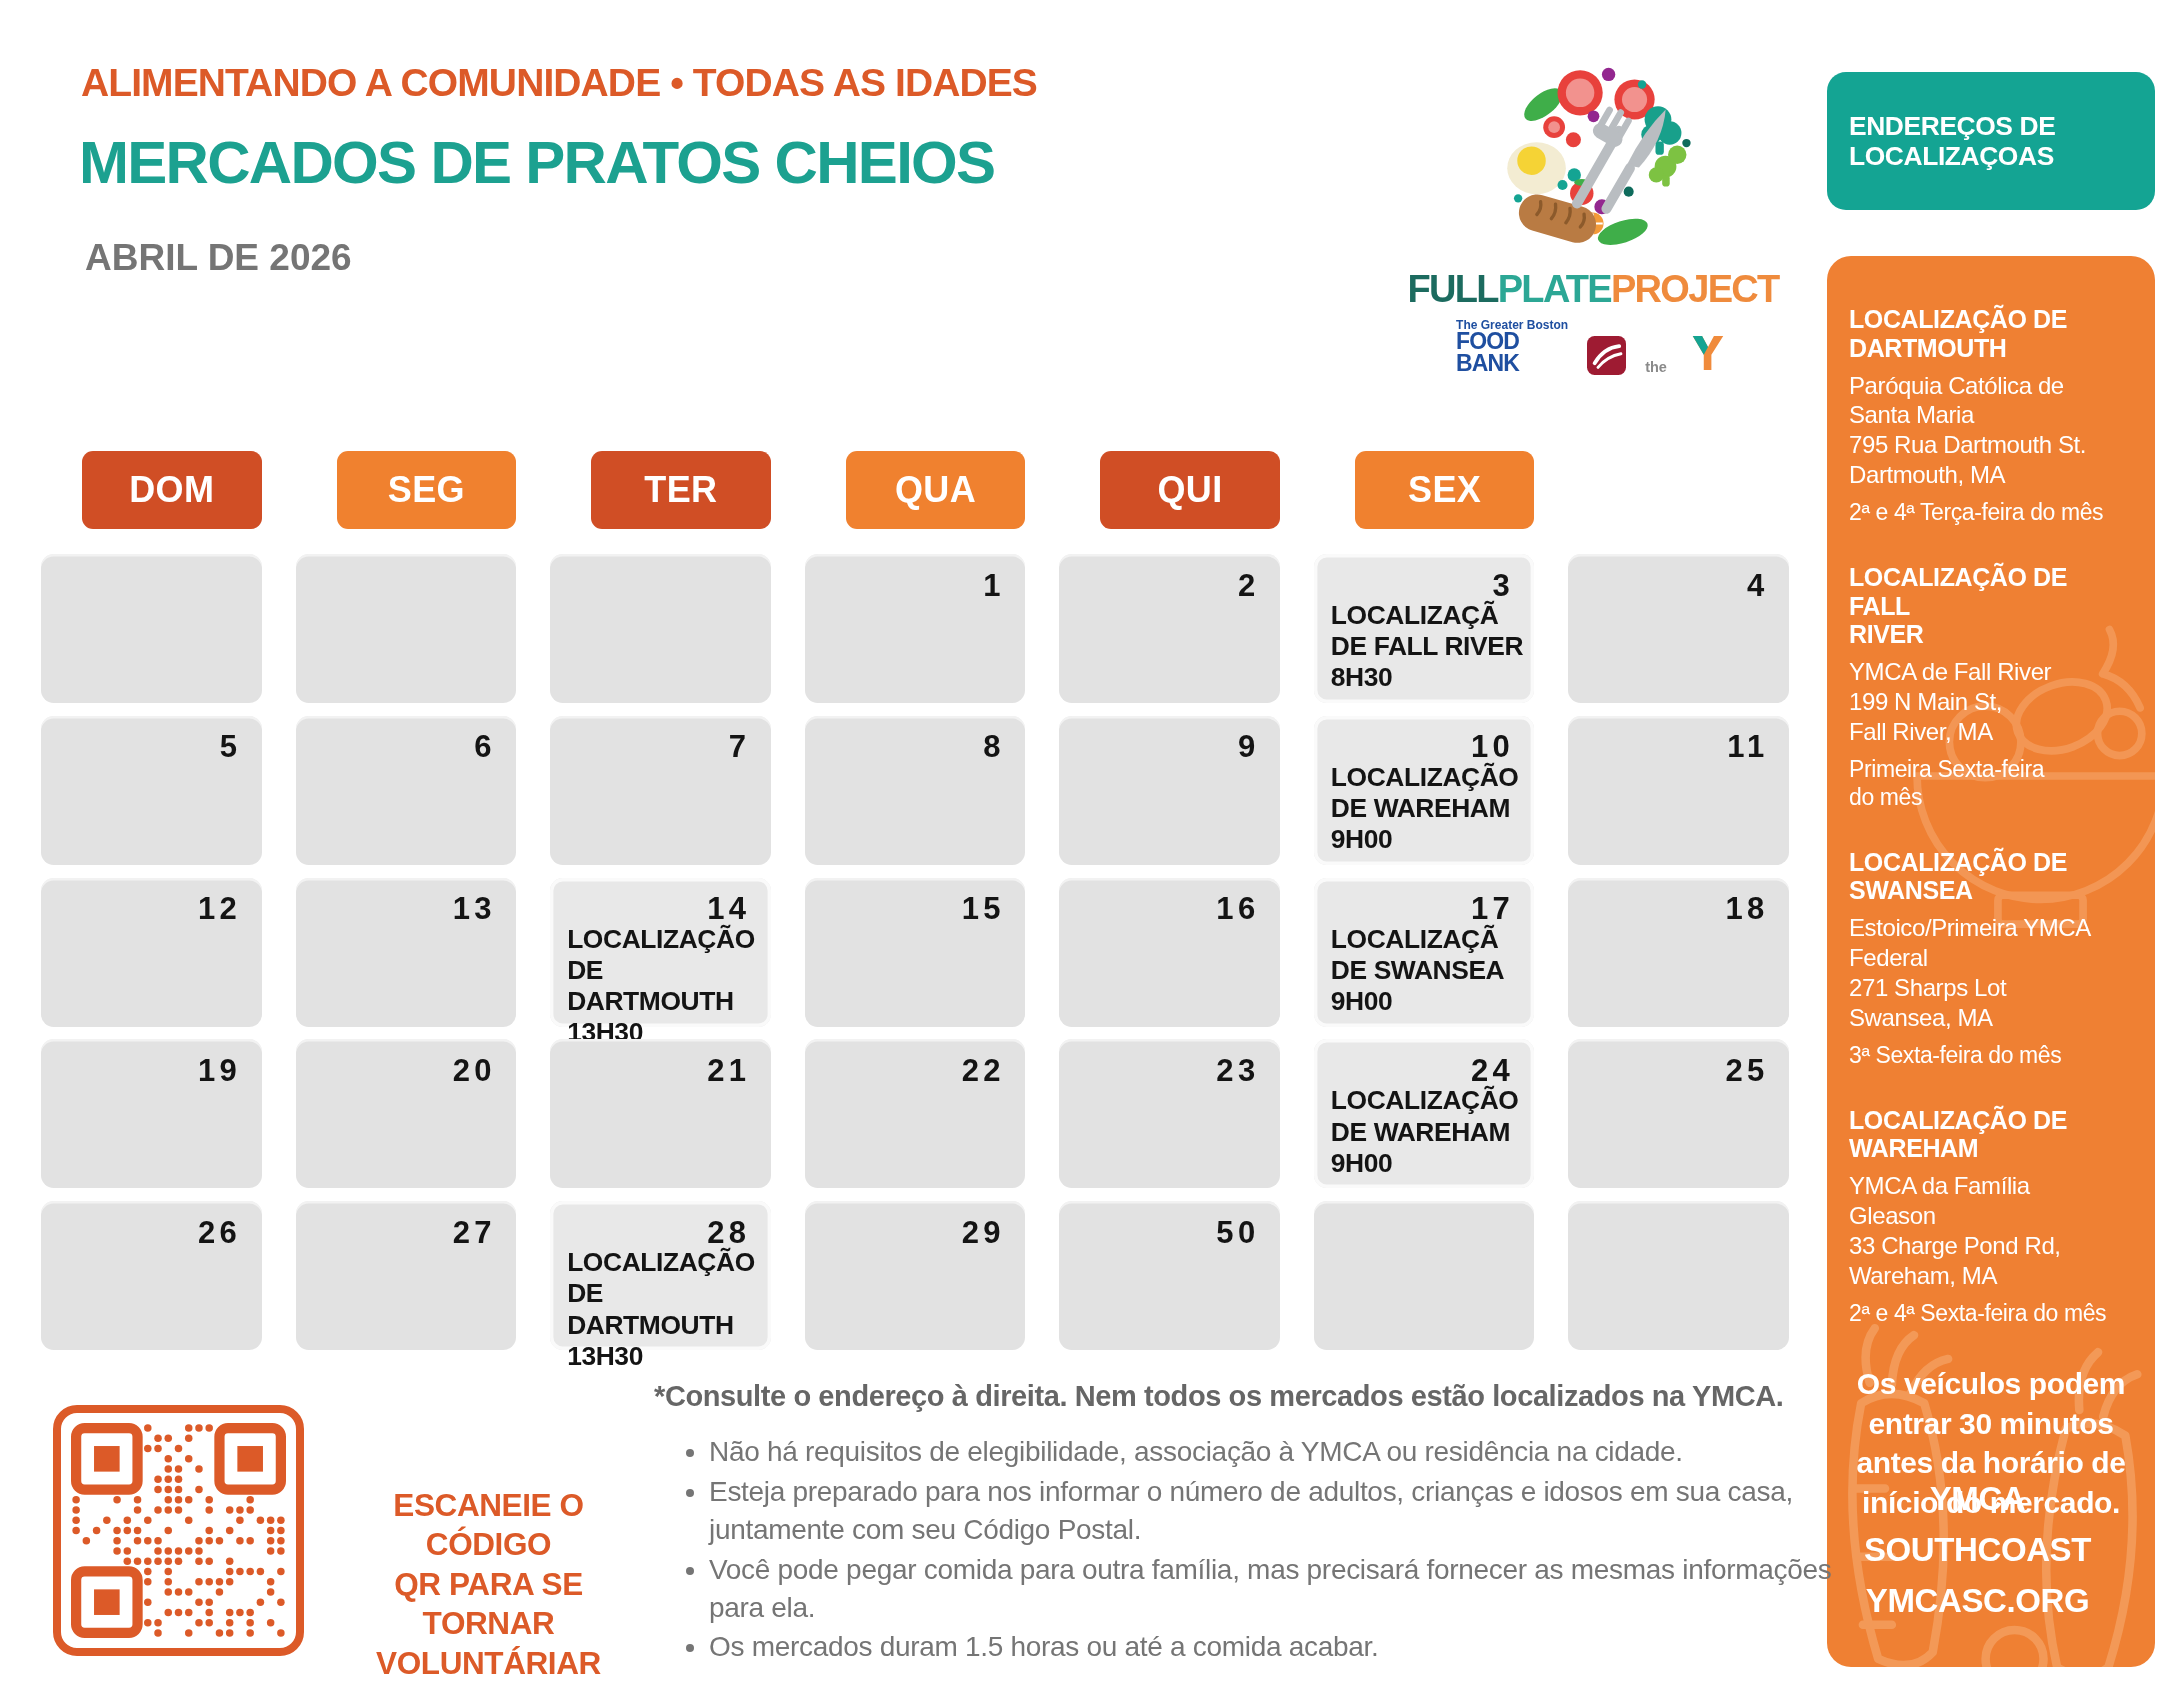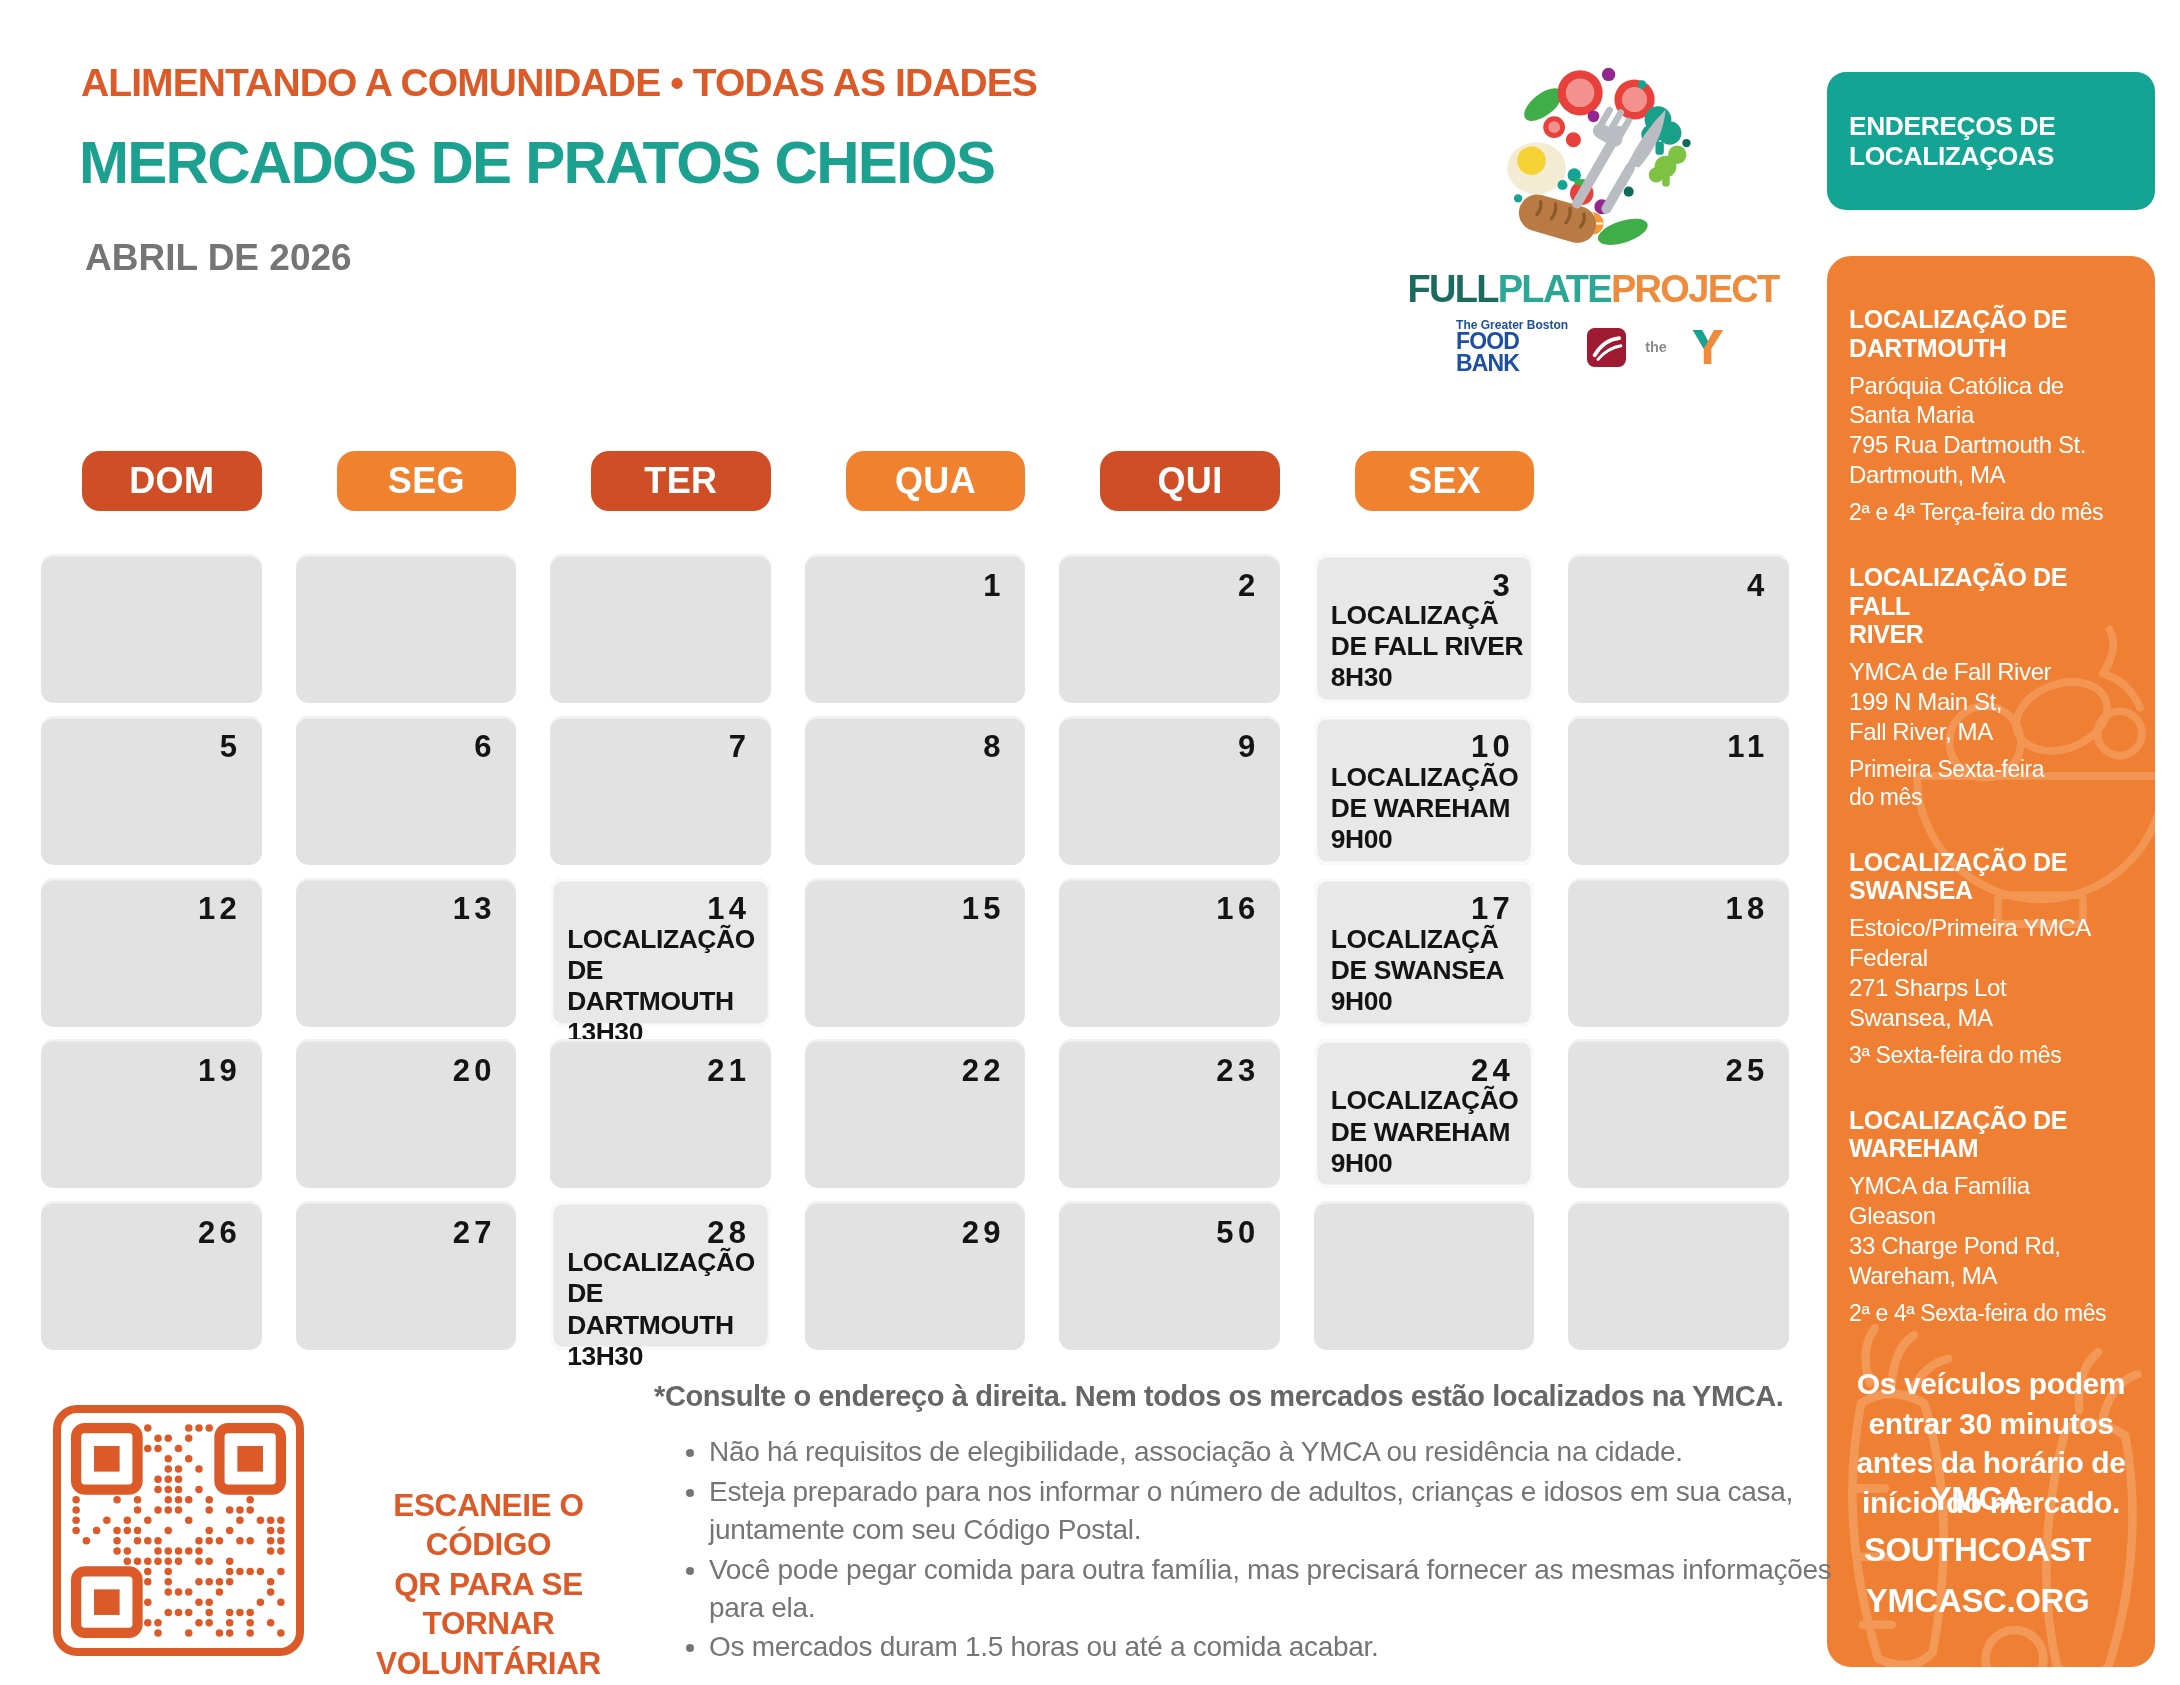--- a/index.html
+++ b/index.html
@@ -19,21 +19,21 @@
   .month{
     position:absolute; left:85px; top:237px; font-size:37px; font-weight:bold;
     letter-spacing:0px; color:var(--body_gray,#757575);
   }
   
   .logo{position:absolute; left:1397px; top:66px; width:392px; text-align:center;}
   .brand{font-size:38px; font-weight:bold; letter-spacing:-1.7px; margin-top:3.4px;}
   .brand .b-full{color:var(--brand_full,#1C6B5F);}
   .brand .b-plate{color:var(--brand_plate,#2CA795);}
   .brand .b-project{color:var(--brand_project,#EF8B3D);}
-  .partners{margin-top:8.5px; display:flex; align-items:center; justify-content:center; gap:19px;}
+  .partners{margin-top:8.5px; display:flex; align-items:flex-end; justify-content:center; gap:19px;}
   .fb{color:var(--foodbank_blue,#1F4FA0); text-align:left; line-height:.95;}
   .fb-top{font-size:12px; font-weight:bold;}
   .fb-big{font-size:23px; font-weight:bold; letter-spacing:-0.9px;}
   .the{color:#8a8a8a; font-size:14.5px; font-weight:bold;}
   
   .addr-box{
     position:absolute; left:1827px; top:72px; width:328px; height:138px; box-sizing:border-box;
     background:var(--teal_box,#14A493); border-radius:19px; color:#fff; font-weight:bold;
     font-size:26.4px; line-height:1.15; display:flex; align-items:center; padding:9px 22px;
     white-space:pre-line; letter-spacing:-0.4px;
@@ -53,21 +53,21 @@
     position:relative; font-size:30px; line-height:1.32; text-align:center; font-weight:bold;
     margin-top:12px; white-space:pre-line; letter-spacing:-0.4px;
   }
   .org-block{position:absolute; right:27px; bottom:41px; text-align:center; font-weight:bold; font-size:33px; line-height:1.55; letter-spacing:-0.4px;}
   
   .cal-headers{
     position:absolute; left:41px; top:451px; width:1748px;
     display:grid; grid-template-columns:repeat(7,1fr); gap:34px;
   }
   .dh{
-    height:60px; border-radius:18px; display:flex; align-items:center; justify-content:center;
+    height:78px; border-radius:11px; display:flex; align-items:center; justify-content:center;
     color:#fff; font-weight:bold; font-size:36px; letter-spacing:0.4px;margin-left:41px;
   }
   .dh.dark{background:var(--header_dark,#D04E25);}
   .dh.light{background:var(--header_light,#F0812F);}
   .cal-grid{
     position:absolute; left:41px; top:554px; width:1748px;
     display:grid; grid-template-columns:repeat(7,1fr); grid-auto-rows:149px; gap:12.8px 34px;
   }
   .cell{
     position:relative; background:var(--cell_gray,#E2E2E2); border-radius:12.8px;

